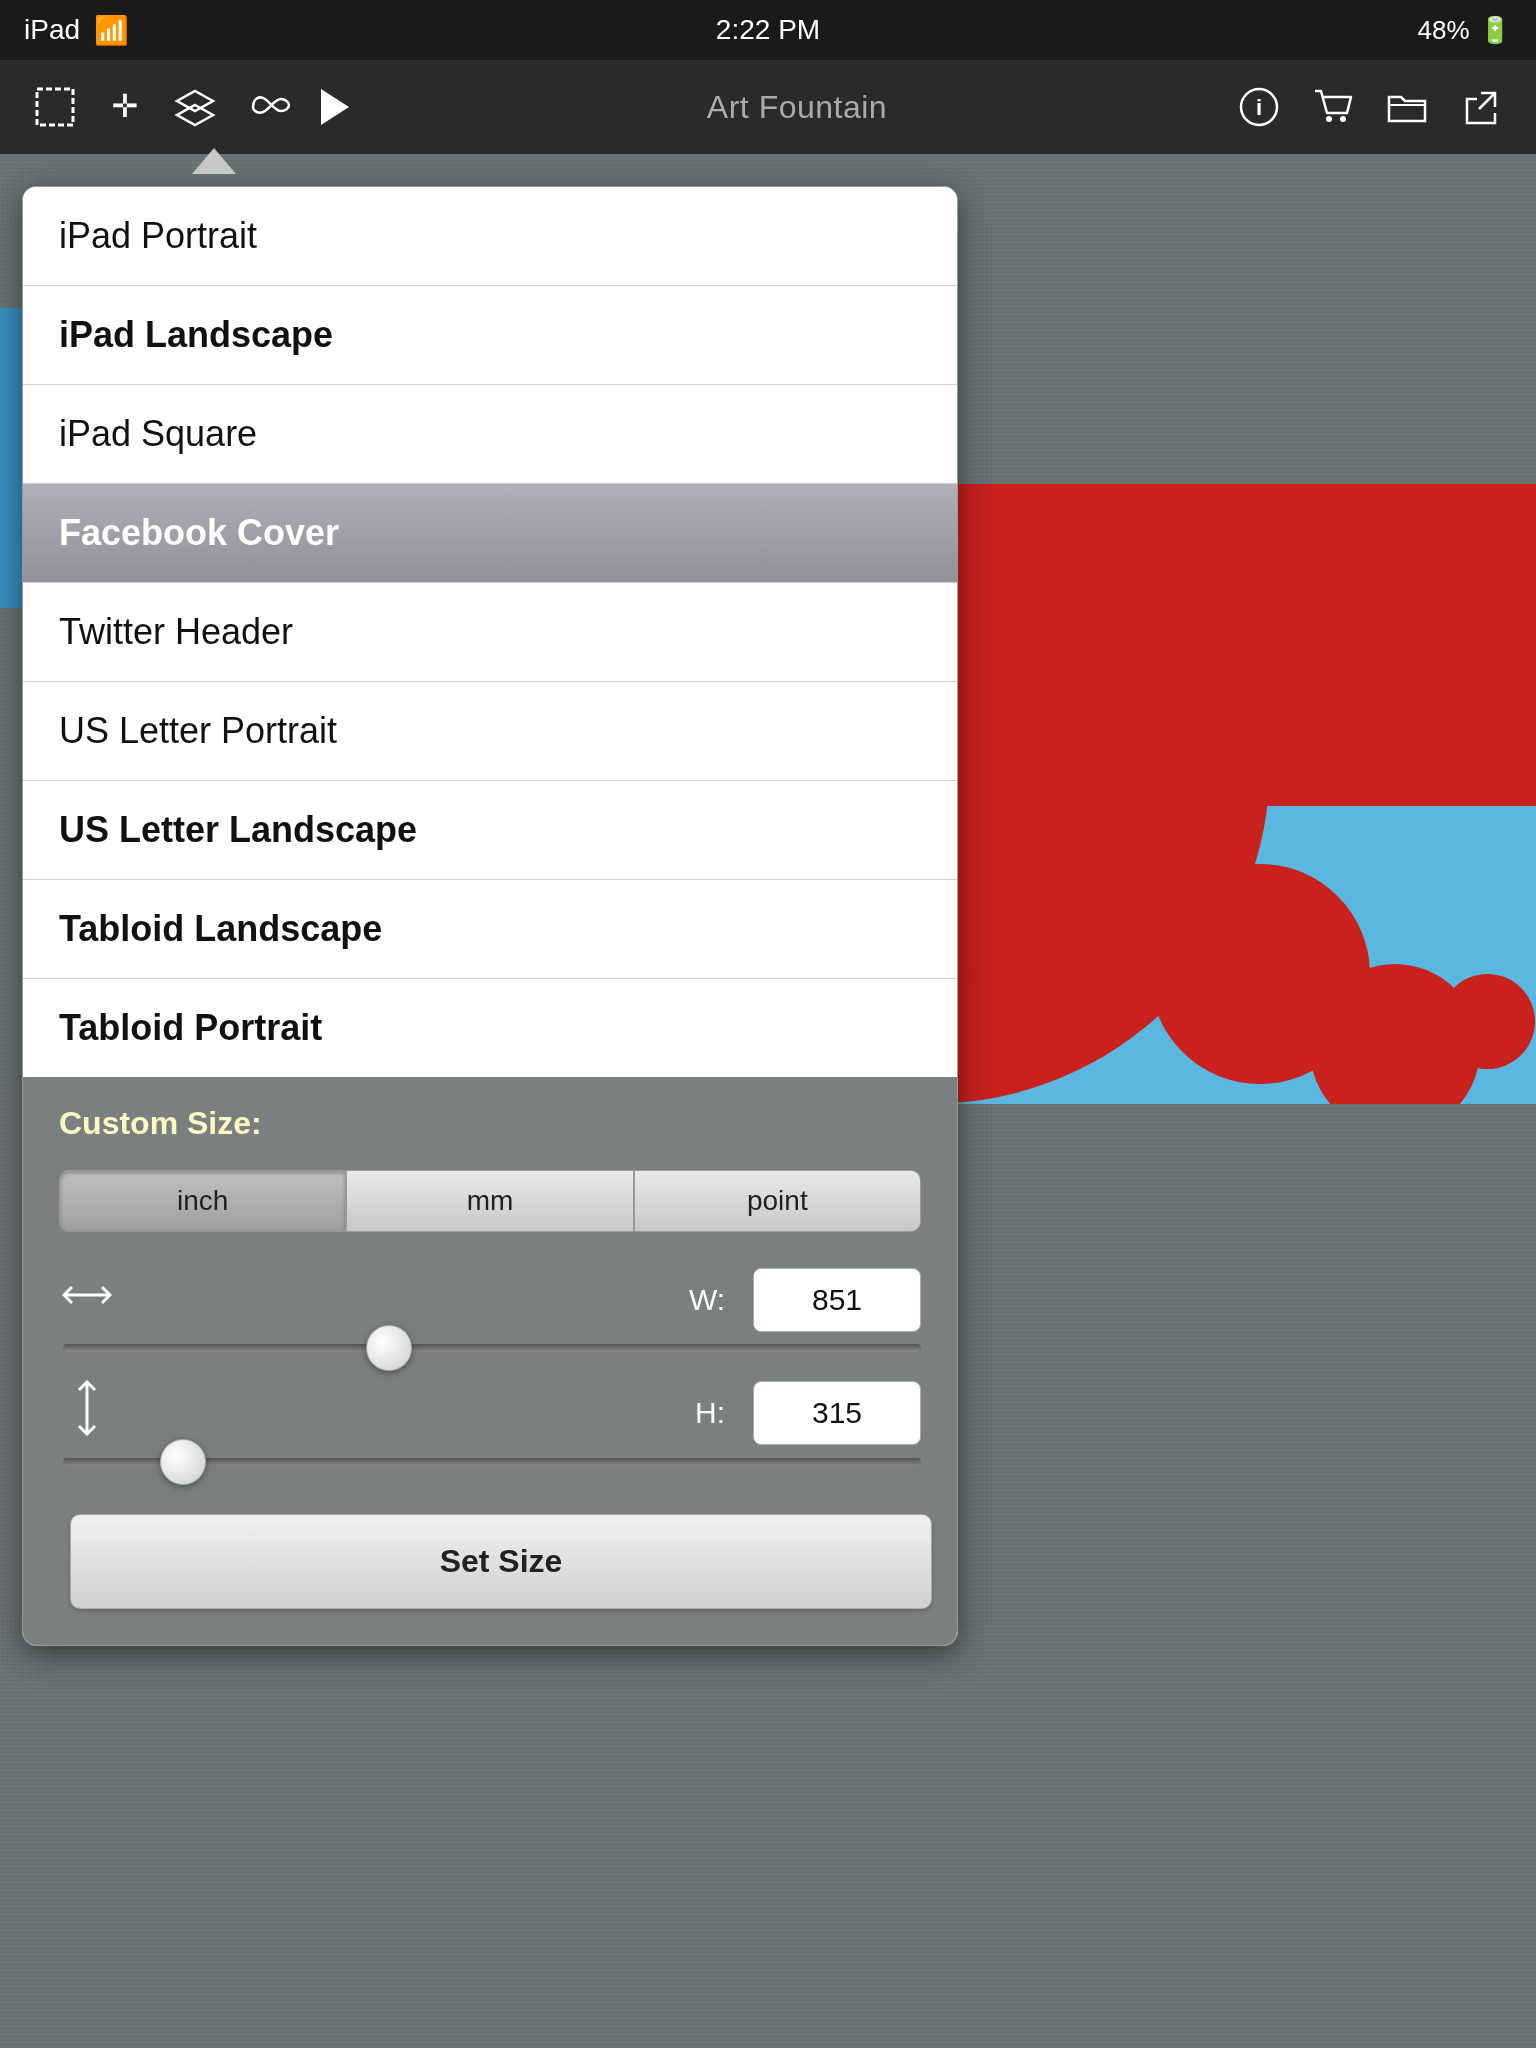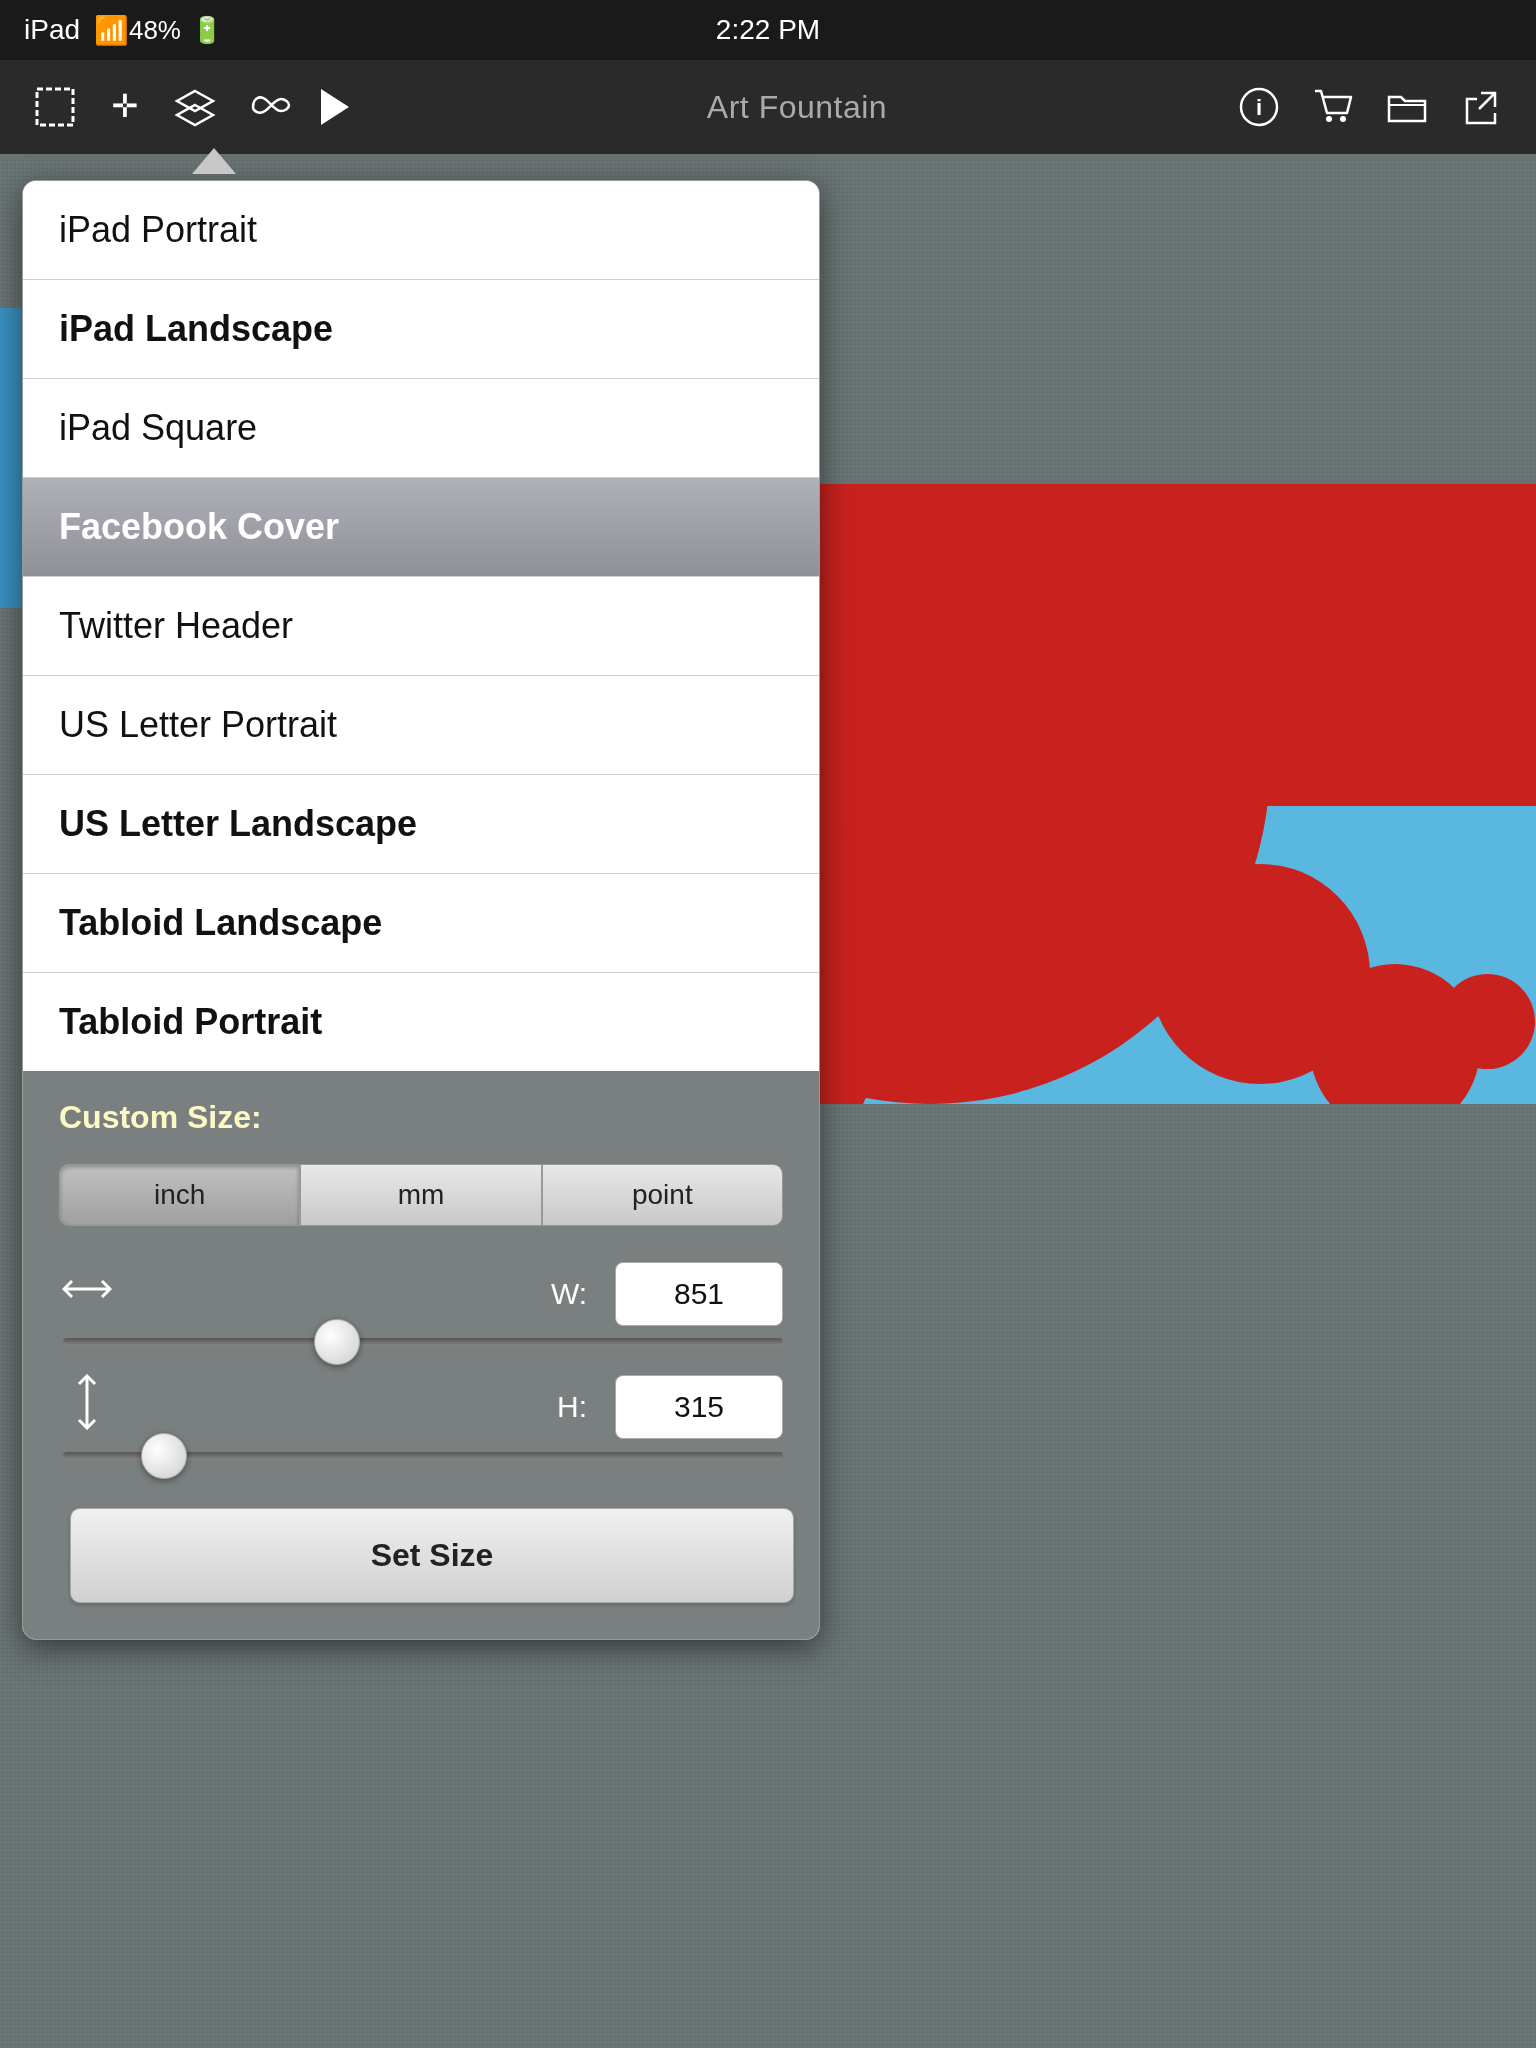--- a/index.html
+++ b/index.html
@@ -12,21 +12,21 @@
       background: #6e7a7a;
     }
 
     
     #status-bar {
       width: 100%;
       height: 60px;
       background: #1a1a1a;
       display: flex;
       align-items: center;
-      justify-content: flex-start;
+      justify-content: space-between;
       padding: 0 24px;
       color: white;
       font-size: 28px;
       font-weight: 500;
     }
     .status-left { display: flex; align-items: center; gap: 14px; }
     .status-center { position: absolute; left: 50%; transform: translateX(-50%); font-size: 28px; }
     .status-right { display: flex; align-items: center; gap: 10px; font-size: 26px; }
 
     
@@ -71,23 +71,23 @@
       height: 0;
       border-left: 22px solid transparent;
       border-right: 22px solid transparent;
       border-bottom: 26px solid #c8c8c8;
       z-index: 200;
     }
 
     
     #dropdown-panel {
       position: absolute;
-      top: 180px;
+      top: 186px;
       left: 22px;
-      width: 798px;
+      width: 936px;
       background: #ffffff;
       border-radius: 14px;
       border: 1.5px solid #999;
       box-shadow: 0 8px 30px rgba(0,0,0,0.5);
       overflow: hidden;
       z-index: 100;
     }
 
     
     .menu-list {

